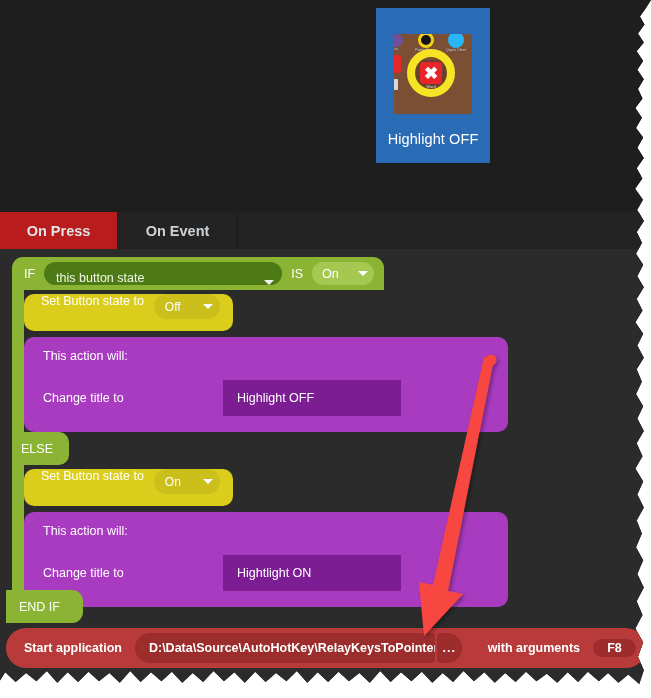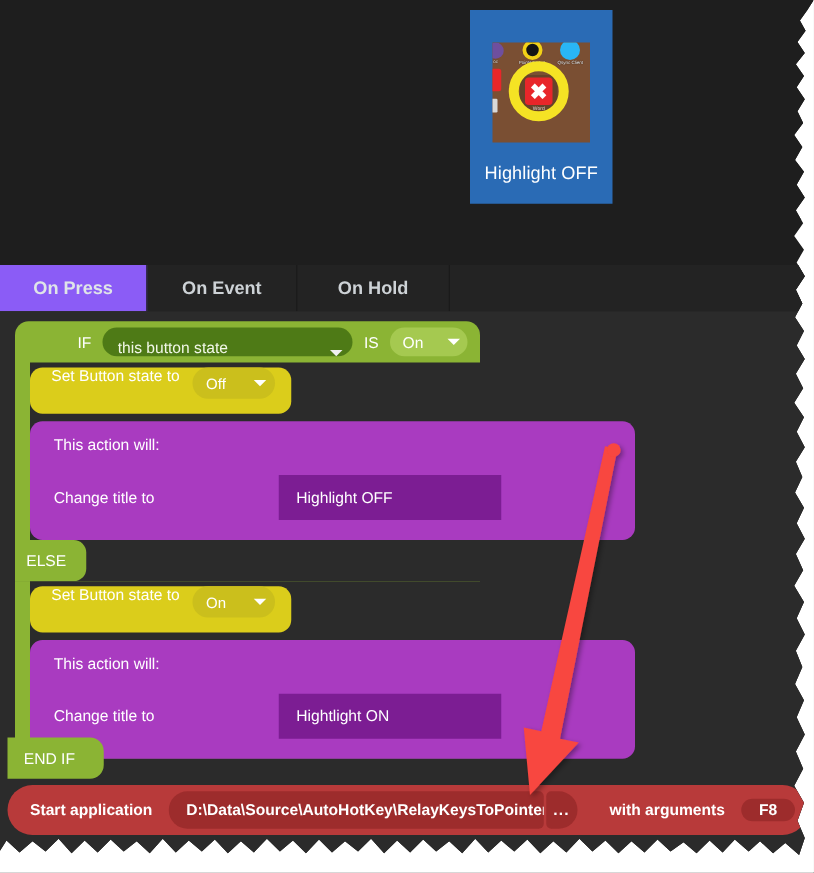--- a/index.html
+++ b/index.html
@@ -146,21 +146,21 @@
   .tab {
     display: flex; align-items: center; justify-content: center;
     height: 37px; color: #cdd2d6; font-size: 14.5px; font-weight: bold;
     background: #232323;
     border-right: 1px solid #1a1a1a;
     cursor: pointer;
   }
   .tab.w1 { width: 118px; }
   .tab.w2 { width: 120px; }
   .tab.w3 { width: 122px; }
-  .tab.active { background: #8b5cf6; color: #dfe4e8; }
+  .tab.active { background: #b91c1c; color: #dfe4e8; }
   .tabfill { flex: 1; background: #232323; }
   
   .content {
     position: absolute; left: 0; top: 249px;
     width: 651px; height: 435px;
     background: #2b2b2b;
     padding: 8px 0 0 0;
   }
   
   .green-rail {
@@ -168,21 +168,20 @@
     margin-left: 12px;
     width: 372px;
     background: #8bb434;
     border-radius: 11px 11px 0 0;
   }
   .if-row {
     display: flex; align-items: center;
     height: 33px;
     padding: 0 10px 0 12px;
     gap: 9px;
-    margin-left: 38px;
   }
   .lbl-if { color: #ffffff; font-size: 12.5px; }
   .select-dark {
     flex: 1;
     height: 23px;
     background: #4e7a16;
     border-radius: 12px;
     display: flex; align-items: flex-end;
     padding: 0 8px 0 12px;
     color: #f2f7e8; font-size: 12.5px;
@@ -365,23 +364,20 @@
         <div class="tile-label">Highlight OFF</div>
       </div>
     </div>
 
     <div class="tabbar">
       <div class="tab w1 active">
         <span>On Press</span>
       </div>
       <div class="tab w2">
         <span>On Event</span>
-      </div>
-      <div class="tab w3">
-        <span>On Hold</span>
       </div>
       <div class="tabfill"></div>
     </div>
 
     <div class="content">
 
       <div class="green-rail">
 
         <div class="if-row">
           <span class="lbl-if">IF</span>

